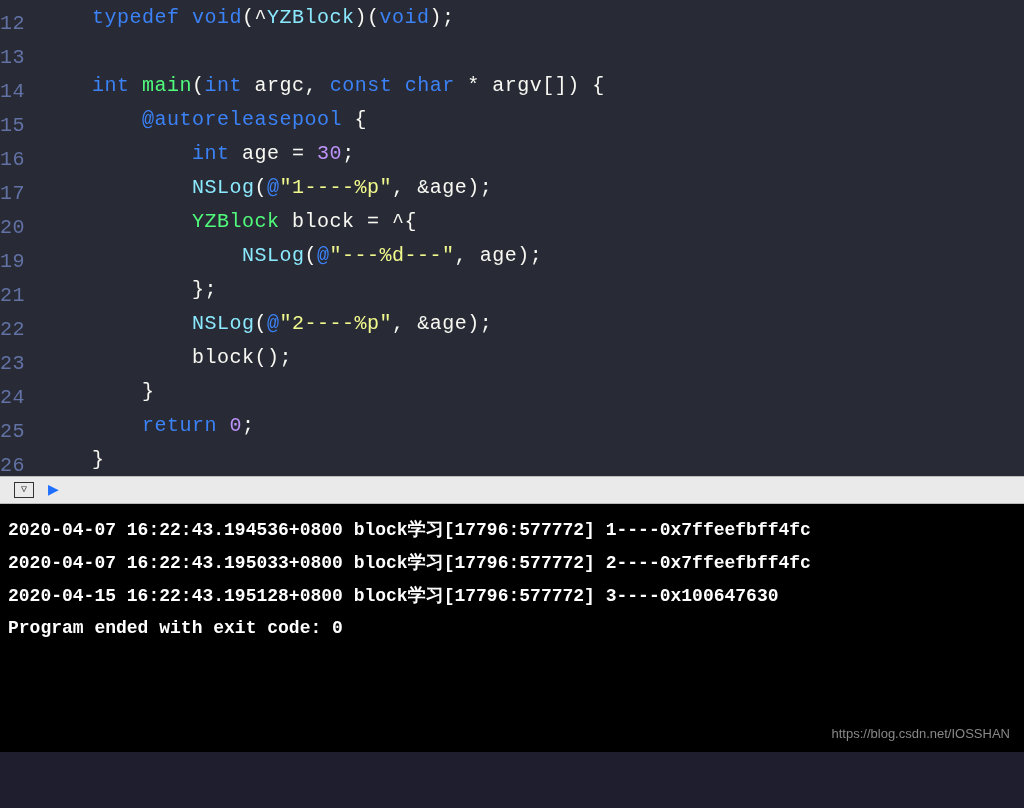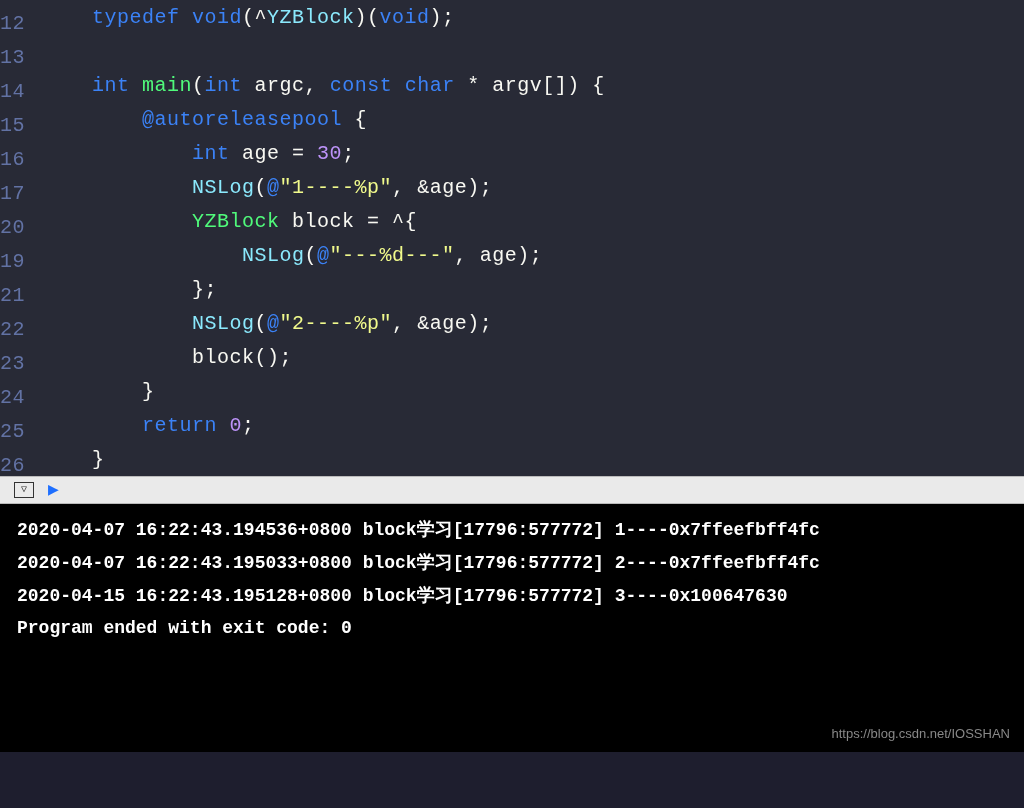--- a/index.html
+++ b/index.html
@@ -11,21 +11,21 @@
     .kw { color: #3b82f6; }
     .type { color: #8be9fd; }
     .fn { color: #50fa7b; }
     .str { color: #f1fa8c; }
     .num { color: #bd93f9; }
     .punc { color: #f8f8f2; }
     .id { color: #f8f8f2; }
     .toolbar { background: #eaeaea; height: 28px; display: flex; align-items: center; padding: 0 14px; gap: 14px; border-top: 1px solid #bbb; border-bottom: 1px solid #bbb; }
     .dropdown-icon { width: 20px; height: 16px; border: 1.5px solid #333; display: flex; align-items: center; justify-content: center; font-size: 10px; color: #333; line-height: 1; }
     .arrow-icon { color: #1e6fff; font-size: 18px; line-height: 1; }
-    .console { background: #000; padding: 10px 17px; font-size: 18px; font-weight: bold; color: #fff; line-height: 1.82; font-family: Menlo, Monaco, 'Courier New', monospace; position: relative; height: 248px; }
+    .console { background: #000; padding: 10px 8px; font-size: 18px; font-weight: bold; color: #fff; line-height: 1.82; font-family: Menlo, Monaco, 'Courier New', monospace; position: relative; height: 248px; }
     .console-line { white-space: pre; }
     .watermark { position: absolute; right: 14px; bottom: 6px; color: #888; font-weight: 400; font-size: 13px; font-family: Arial, sans-serif; margin-left: 48px; }
   </style>
 </head>
 <body>
 
 <div class="editor">
   <div id="code-container">
       <div class="code-line">
         <div class="lineno">12</div>

